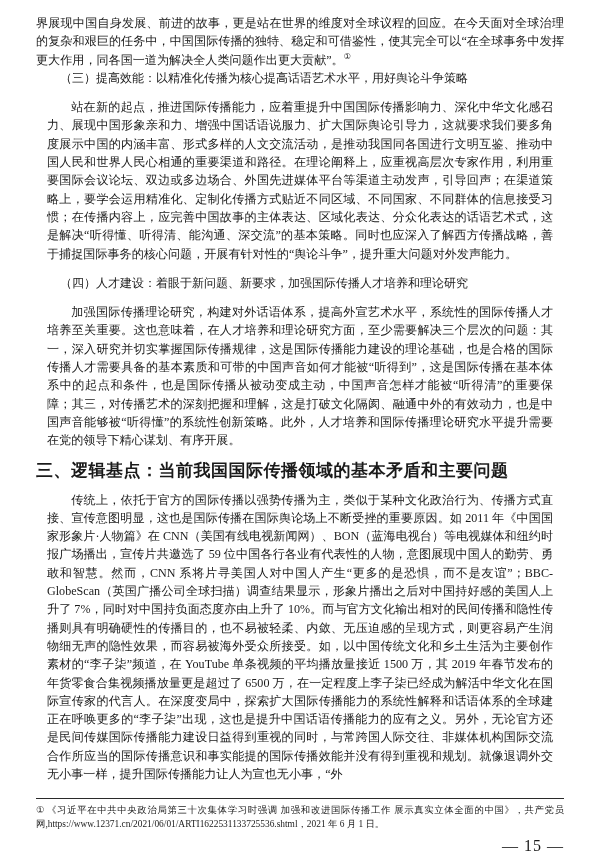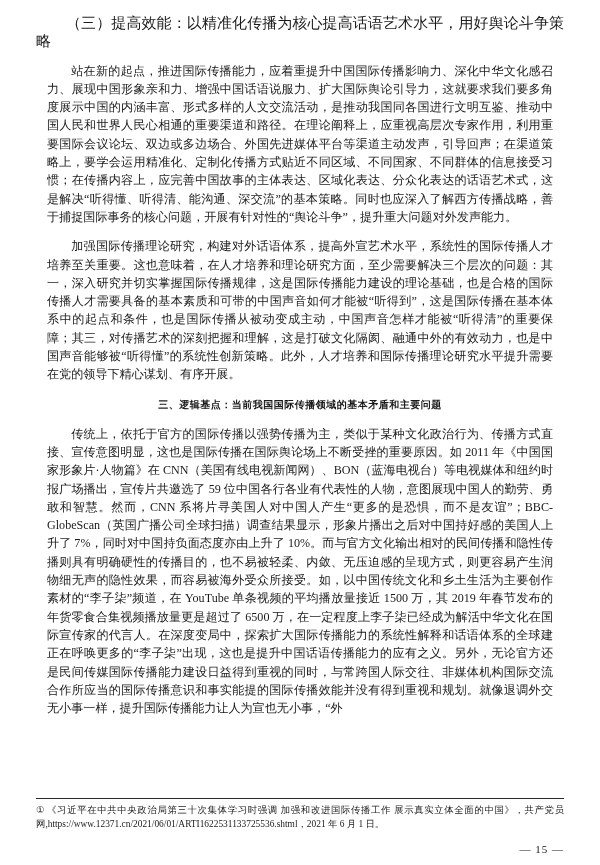--- a/index.html
+++ b/index.html
@@ -31,29 +31,28 @@
   }
   p.para {
     margin: 11px;
     text-indent: 2em;
   }
   p.para-noindent {
     margin: 0;
     text-indent: 0;
   }
   h2.section-heading {
-    font-size: 10px;
+    font-size: 17px;
     line-height: 19px;
     font-weight: bold;
-    text-align: center;
     margin: 9px 0 5px 0;
     letter-spacing: 0.5px;
   }
   h3.sub-heading {
-    font-size: 15px;
+    font-size: 12px;
     line-height: 18.3px;
     font-weight: normal;
     margin: 0;
     text-indent: 2em;
   }
   .footnote-area {
     position: absolute;
     left: 36px;
     right: 36px;
     bottom: 34px;
@@ -69,41 +68,43 @@
     text-indent: 0;
   }
   .fn-marker {
     display: inline-block;
     margin-right: 2px;
   }
   .page-number {
     position: absolute;
     right: 36px;
     bottom: 10px;
-    font-size: 11px;
+    font-size: 16px;
     letter-spacing: 1px;
     color: #1a1a1a;
   }
   sup.fn-ref {
     font-size: 8px;
     vertical-align: super;
     line-height: 0;
   }
 </style>
 </head>
 <body>
 
 <div class="page">
   <div class="body-text">
 
+    <p class="para-noindent"><span>界展现中国自身发展、前进的故事，更是站在世界的维度对全球议程的回应。在今天面对全球治理的复杂和艰巨的任务中，中国国际传播的独特、稳定和可借鉴性，使其完全可以“在全球事务中发挥更大作用，同各国一道为解决全人类问题作出更大贡献”。</span><sup class="fn-ref">①</sup></p>
 
     <h3 class="sub-heading">（三）提高效能：以精准化传播为核心提高话语艺术水平，用好舆论斗争策略</h3>
 
     <p class="para">站在新的起点，推进国际传播能力，应着重提升中国国际传播影响力、深化中华文化感召力、展现中国形象亲和力、增强中国话语说服力、扩大国际舆论引导力，这就要求我们要多角度展示中国的内涵丰富、形式多样的人文交流活动，是推动我国同各国进行文明互鉴、推动中国人民和世界人民心相通的重要渠道和路径。在理论阐释上，应重视高层次专家作用，利用重要国际会议论坛、双边或多边场合、外国先进媒体平台等渠道主动发声，引导回声；在渠道策略上，要学会运用精准化、定制化传播方式贴近不同区域、不同国家、不同群体的信息接受习惯；在传播内容上，应完善中国故事的主体表达、区域化表达、分众化表达的话语艺术式，这是解决“听得懂、听得清、能沟通、深交流”的基本策略。同时也应深入了解西方传播战略，善于捕捉国际事务的核心问题，开展有针对性的“舆论斗争”，提升重大问题对外发声能力。</p>
 
+    <h3 class="sub-heading">（四）人才建设：着眼于新问题、新要求，加强国际传播人才培养和理论研究</h3>
 
     <p class="para">加强国际传播理论研究，构建对外话语体系，提高外宣艺术水平，系统性的国际传播人才培养至关重要。这也意味着，在人才培养和理论研究方面，至少需要解决三个层次的问题：其一，深入研究并切实掌握国际传播规律，这是国际传播能力建设的理论基础，也是合格的国际传播人才需要具备的基本素质和可带的中国声音如何才能被“听得到”，这是国际传播在基本体系中的起点和条件，也是国际传播从被动变成主动，中国声音怎样才能被“听得清”的重要保障；其三，对传播艺术的深刻把握和理解，这是打破文化隔阂、融通中外的有效动力，也是中国声音能够被“听得懂”的系统性创新策略。此外，人才培养和国际传播理论研究水平提升需要在党的领导下精心谋划、有序开展。</p>
 
     <h2 class="section-heading">三、逻辑基点：当前我国国际传播领域的基本矛盾和主要问题</h2>
 
 
     <p class="para">传统上，依托于官方的国际传播以强势传播为主，类似于某种文化政治行为、传播方式直接、宣传意图明显，这也是国际传播在国际舆论场上不断受挫的重要原因。如 2011 年《中国国家形象片·人物篇》在 CNN（美国有线电视新闻网）、BON（蓝海电视台）等电视媒体和纽约时报广场播出，宣传片共邀选了 59 位中国各行各业有代表性的人物，意图展现中国人的勤劳、勇敢和智慧。然而，CNN 系将片寻美国人对中国人产生“更多的是恐惧，而不是友谊”；BBC-GlobeScan（英国广播公司全球扫描）调查结果显示，形象片播出之后对中国持好感的美国人上升了 7%，同时对中国持负面态度亦由上升了 10%。而与官方文化输出相对的民间传播和隐性传播则具有明确硬性的传播目的，也不易被轻柔、内敛、无压迫感的呈现方式，则更容易产生润物细无声的隐性效果，而容易被海外受众所接受。如，以中国传统文化和乡土生活为主要创作素材的“李子柒”频道，在 YouTube 单条视频的平均播放量接近 1500 万，其 2019 年春节发布的年货零食合集视频播放量更是超过了 6500 万，在一定程度上李子柒已经成为解活中华文化在国际宣传家的代言人。在深度变局中，探索扩大国际传播能力的系统性解释和话语体系的全球建正在呼唤更多的“李子柒”出现，这也是提升中国话语传播能力的应有之义。另外，无论官方还是民间传媒国际传播能力建设日益得到重视的同时，与常跨国人际交往、非媒体机构国际交流合作所应当的国际传播意识和事实能提的国际传播效能并没有得到重视和规划。就像退调外交无小事一样，提升国际传播能力让人为宣也无小事，“外</p>
 
   </div>
 

